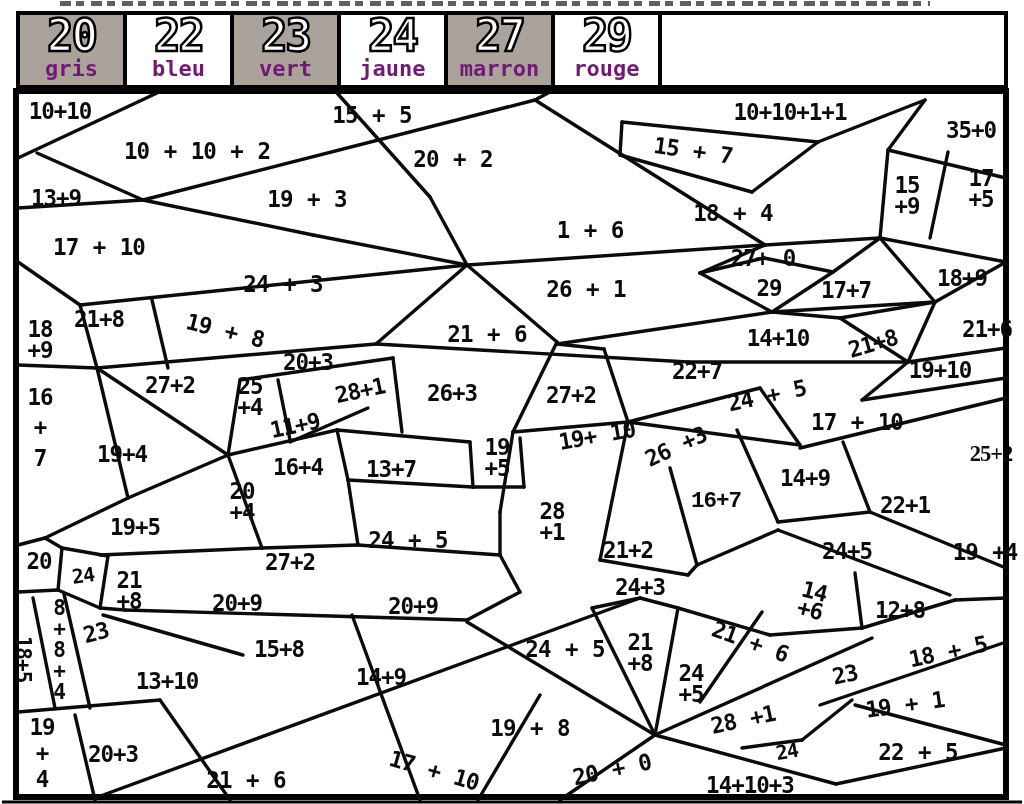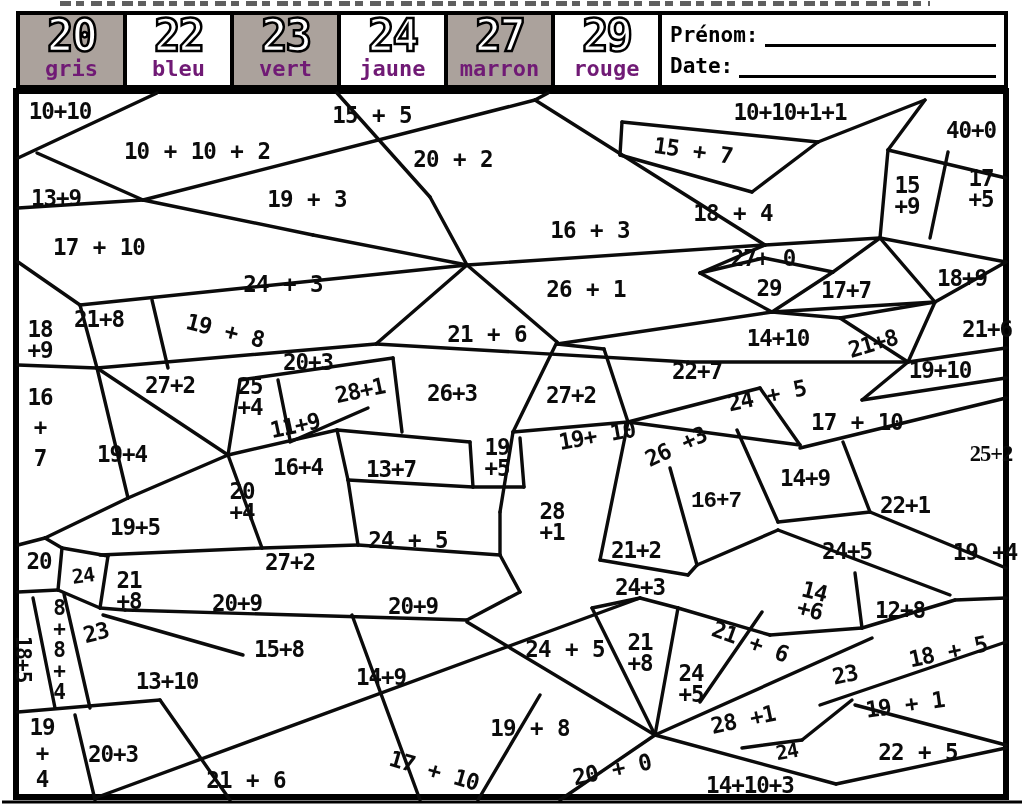--- a/index.html
+++ b/index.html
@@ -50,30 +50,20 @@
         <div class="legend-number">24</div>
         <div class="legend-color-name">jaune</div>
       </div>
       <div class="legend-cell filled">
         <div class="legend-number">27</div>
         <div class="legend-color-name">marron</div>
       </div>
       <div class="legend-cell">
         <div class="legend-number">29</div>
         <div class="legend-color-name">rouge</div>
-      </div>
-      <div id="name-panel">
-        <div class="name-row">
-          <span>Prénom:</span>
-          <span class="name-line"></span>
-        </div>
-        <div class="name-row">
-          <span>Date:</span>
-          <span class="name-line"></span>
-        </div>
       </div>
     </div>
   <svg id="puzzle-lines" viewBox="0 0 1024 804" xmlns="http://www.w3.org/2000/svg">
       <rect x="16" y="91" width="990" height="706" fill="none" stroke="#000" stroke-width="6"></rect>
       <line x1="157" y1="93" x2="18" y2="158" stroke="#0b0b0b" stroke-width="3.4" stroke-linecap="round"></line>
       <line x1="37" y1="153" x2="143" y2="200" stroke="#0b0b0b" stroke-width="3.4" stroke-linecap="round"></line>
       <line x1="143" y1="200" x2="313" y2="235" stroke="#0b0b0b" stroke-width="3.4" stroke-linecap="round"></line>
       <line x1="313" y1="235" x2="467" y2="265" stroke="#0b0b0b" stroke-width="3.4" stroke-linecap="round"></line>
       <line x1="18" y1="208" x2="143" y2="200" stroke="#0b0b0b" stroke-width="3.4" stroke-linecap="round"></line>
       <line x1="143" y1="200" x2="535" y2="100" stroke="#0b0b0b" stroke-width="3.4" stroke-linecap="round"></line>
@@ -199,32 +189,32 @@
       <line x1="278" y1="380" x2="290" y2="440" stroke="#0b0b0b" stroke-width="3.4" stroke-linecap="round"></line>
       <line x1="290" y1="442" x2="368" y2="408" stroke="#0b0b0b" stroke-width="3.4" stroke-linecap="round"></line>
       <line x1="240" y1="380" x2="228" y2="455" stroke="#0b0b0b" stroke-width="3.4" stroke-linecap="round"></line>
       <line x1="955" y1="600" x2="1006" y2="598" stroke="#0b0b0b" stroke-width="3.4" stroke-linecap="round"></line>
       <line x1="2" y1="802" x2="1022" y2="802" stroke="#000" stroke-width="3"></line>
     </svg>
   <div id="labels">
       <div class="lbl" style="left: 60px; top: 112px; transform: translate(-50%, -50%);">10+10</div>
       <div class="lbl" style="left: 372px; top: 116px; transform: translate(-50%, -50%);">15 + 5</div>
       <div class="lbl" style="left: 790px; top: 113px; transform: translate(-50%, -50%);">10+10+1+1</div>
-      <div class="lbl" style="left: 971px; top: 131px; transform: translate(-50%, -50%);">40+0</div>
+      <div class="lbl" style="left: 971px; top: 131px; transform: translate(-50%, -50%);">35+0</div>
       <div class="lbl" style="left: 197px; top: 152px; transform: translate(-50%, -50%);">10 + 10 + 2</div>
       <div class="lbl" style="left: 453px; top: 160px; transform: translate(-50%, -50%);">20 + 2</div>
       <div class="lbl" style="left: 693px; top: 151px; transform: translate(-50%, -50%) rotate(8deg);">15 + 7</div>
       <div class="lbl" style="left: 907px; top: 196px; transform: translate(-50%, -50%);">15
 +9</div>
       <div class="lbl" style="left: 981px; top: 189px; transform: translate(-50%, -50%);">17
 +5</div>
       <div class="lbl" style="left: 56px; top: 199px; transform: translate(-50%, -50%);">13+9</div>
       <div class="lbl" style="left: 307px; top: 200px; transform: translate(-50%, -50%);">19 + 3</div>
       <div class="lbl" style="left: 733px; top: 214px; transform: translate(-50%, -50%);">18 + 4</div>
-      <div class="lbl" style="left: 590px; top: 231px; transform: translate(-50%, -50%);">16 + 3</div>
+      <div class="lbl" style="left: 590px; top: 231px; transform: translate(-50%, -50%);">1 + 6</div>
       <div class="lbl" style="left: 99px; top: 248px; transform: translate(-50%, -50%);">17 + 10</div>
       <div class="lbl" style="left: 763px; top: 259px; transform: translate(-50%, -50%);">27+ 0</div>
       <div class="lbl" style="left: 283px; top: 285px; transform: translate(-50%, -50%);">24 + 3</div>
       <div class="lbl" style="left: 586px; top: 290px; transform: translate(-50%, -50%);">26 + 1</div>
       <div class="lbl" style="left: 769px; top: 289px; transform: translate(-50%, -50%);">29</div>
       <div class="lbl" style="left: 846px; top: 291px; transform: translate(-50%, -50%);">17+7</div>
       <div class="lbl" style="left: 962px; top: 279px; transform: translate(-50%, -50%);">18+9</div>
       <div class="lbl" style="left: 99px; top: 320px; transform: translate(-50%, -50%);">21+8</div>
       <div class="lbl" style="left: 40px; top: 340px; transform: translate(-50%, -50%);">18
 +9</div>
@@ -258,21 +248,21 @@
       <div class="lbl" style="left: 805px; top: 479px; transform: translate(-50%, -50%);">14+9</div>
       <div class="lbl" style="left: 991px; top: 454px; transform: translate(-50%, -50%); font-family: Liberation Serif, serif;">25+2</div>
       <div class="lbl" style="left: 242px; top: 502px; transform: translate(-50%, -50%);">20
 +4</div>
       <div class="lbl" style="left: 135px; top: 528px; transform: translate(-50%, -50%);">19+5</div>
       <div class="lbl" style="left: 716px; top: 502px; transform: translate(-50%, -50%); font-family: Liberation Mono, monospace;">16+7</div>
       <div class="lbl" style="left: 552px; top: 522px; transform: translate(-50%, -50%);">28
 +1</div>
       <div class="lbl" style="left: 905px; top: 506px; transform: translate(-50%, -50%); text-align: center;">22+1</div>
       <div class="lbl" style="left: 408px; top: 541px; transform: translate(-50%, -50%);">24 + 5</div>
-      <div class="lbl" style="left: 628px; top: 551px; transform: translate(-50%, -50%); margin-left: 8px;">21+2</div>
+      <div class="lbl" style="left: 628px; top: 551px; transform: translate(-50%, -50%);">21+2</div>
       <div class="lbl" style="left: 847px; top: 552px; transform: translate(-50%, -50%);">24+5</div>
       <div class="lbl" style="left: 985px; top: 553px; transform: translate(-50%, -50%);">19 +4</div>
       <div class="lbl" style="left: 290px; top: 563px; transform: translate(-50%, -50%);">27+2</div>
       <div class="lbl" style="left: 39px; top: 562px; transform: translate(-50%, -50%);">20</div>
       <div class="lbl" style="left: 83px; top: 576px; font-size: 20px; font-weight: 900; transform: translate(-50%, -50%) rotate(-8deg);">24</div>
       <div class="lbl" style="left: 129px; top: 591px; transform: translate(-50%, -50%);">21
 +8</div>
       <div class="lbl" style="left: 640px; top: 588px; transform: translate(-50%, -50%);">24+3</div>
       <div class="lbl" style="left: 812px; top: 601px; line-height: 0.85; transform: translate(-50%, -50%) rotate(14deg);">14
 +6</div>

